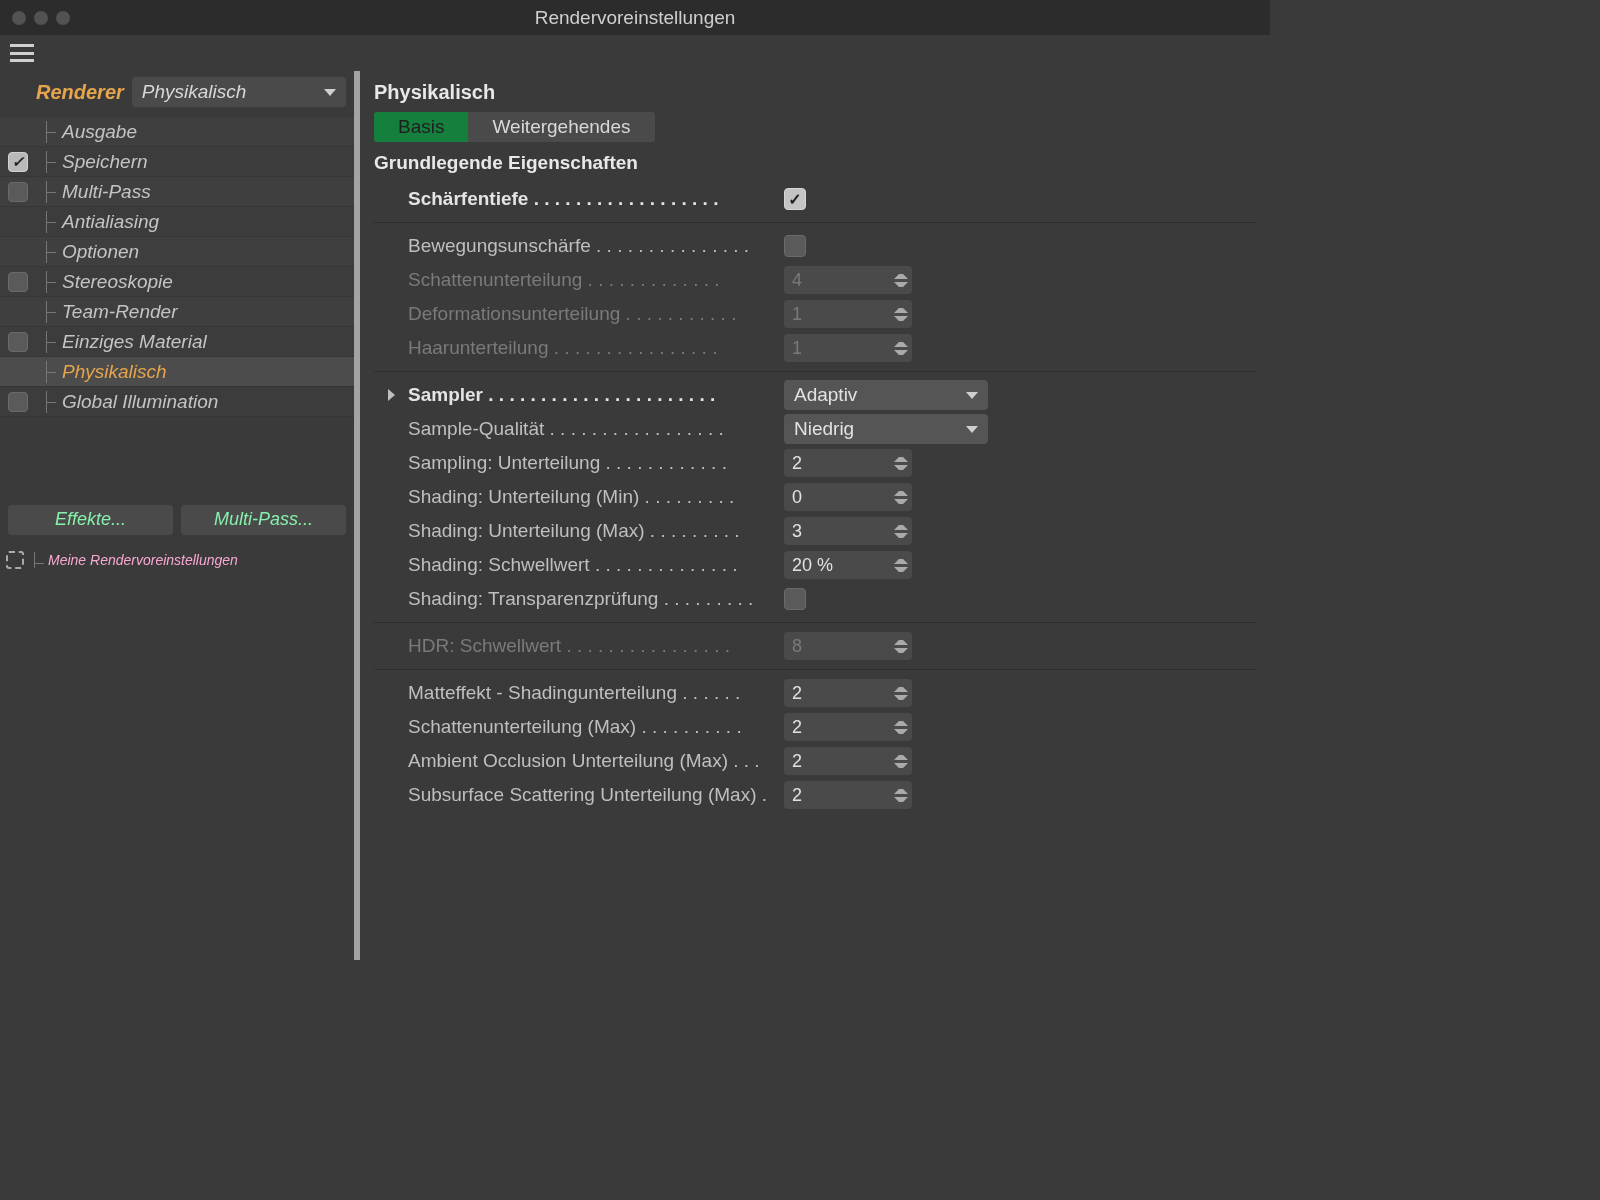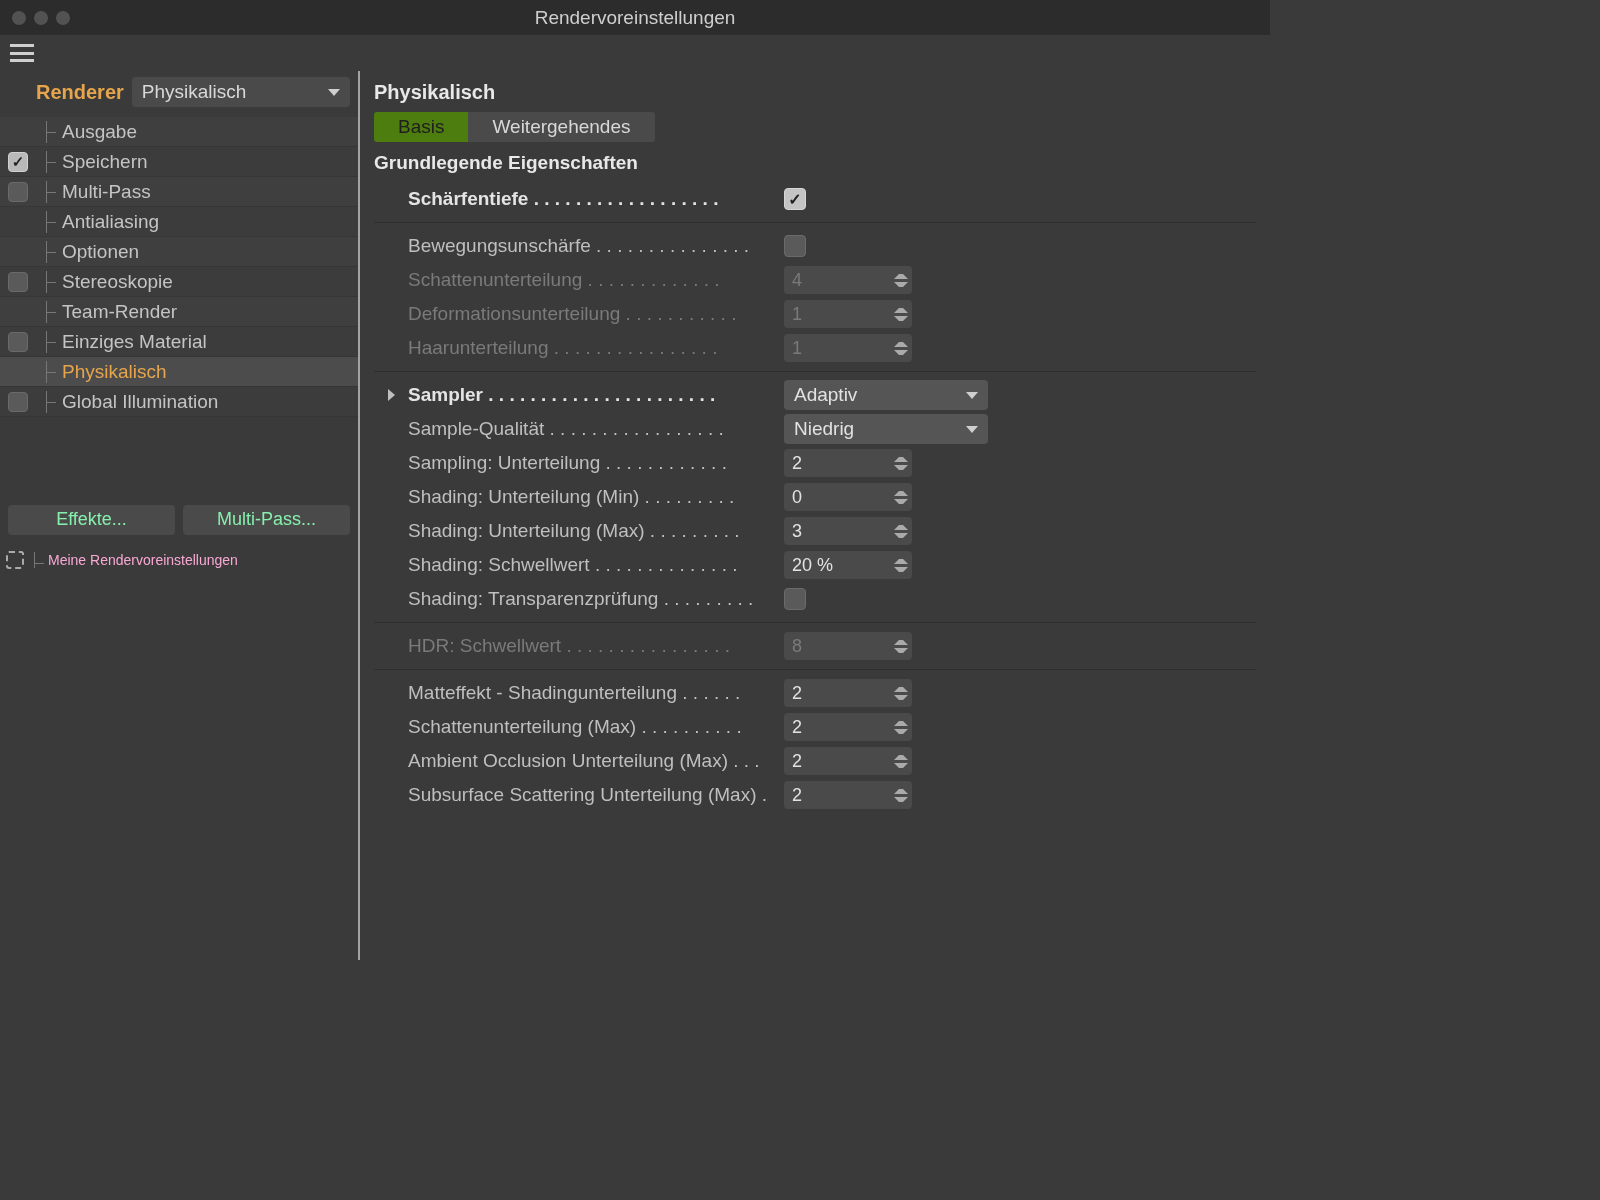--- a/index.html
+++ b/index.html
@@ -12,21 +12,21 @@
 .title { position: absolute; left: 0; right: 0; text-align: center; color: #cfcfcf; font-size: 19px; }
 
 
 .hamburger-row { height: 36px; display: flex; align-items: center; padding-left: 10px; }
 .hamburger { width: 24px; height: 18px; display: flex; flex-direction: column; justify-content: space-between; cursor: pointer; }
 .hamburger span { height: 3px; background: #cfcfcf; display: block; }
 
 .content { display: flex; height: calc(100% - 71px); }
 
 
-.sidebar { width: 360px; background: #3a3a3a; display: flex; flex-direction: column; border-right: 2px solid #a3a3a3; }
+.sidebar { width: 360px; background: #3a3a3a; display: flex; flex-direction: column; border-right: 6px solid #a3a3a3; font-style: italic; }
 .renderer-row { display: flex; align-items: center; padding: 6px 8px 10px 36px; gap: 8px; }
 .renderer-label { color: #e6a54c; font-weight: 700; font-size: 20px; }
 .dropdown { flex: 1; background: #4a4a4a; color: #d8d8d8; height: 30px; border-radius: 4px; display: flex; align-items: center; padding: 0 10px; position: relative; font-size: 19px; cursor: pointer; }
 .dropdown::after { content: ""; position: absolute; right: 10px; top: 12px; border-left: 6px solid transparent; border-right: 6px solid transparent; border-top: 7px solid #cfcfcf; }
 
 .tree { flex: 1; overflow: auto; }
 .tree-row { display: flex; align-items: center; height: 30px; background: #3f3f3f; border-bottom: 1px solid #363636; }
 .tree-row:nth-child(even){ background:#3c3c3c; }
 .cb-cell { width: 36px; display: flex; justify-content: center; }
 .checkbox { width: 20px; height: 20px; border-radius: 4px; background: #5a5a5a; border: 1px solid #6a6a6a; display: flex; align-items: center; justify-content: center; cursor: pointer; }
@@ -45,21 +45,21 @@
 .preset-icon { width: 18px; height: 18px; border: 2px dashed #aaa; border-radius: 3px; position:relative; }
 .preset-label { color: #f9a8d4; font-size: 14px; position: relative; padding-left: 14px; }
 .preset-label::before { content: ""; position: absolute; left: 0; top: 0; bottom: 0; border-left: 1px solid #777; }
 .preset-label::after { content: ""; position: absolute; left: 0; bottom: 4px; width: 10px; border-top: 1px solid #777; }
 
 
 .main { flex: 1; padding: 10px 14px; overflow: auto; }
 .panel-title { color: #e8e8e8; font-weight: 700; font-size: 20px; margin-bottom: 8px; }
 .tabs { display: flex; gap: 0; margin-bottom: 10px; }
 .tab { height: 30px; padding: 0 24px; background: #4a4a4a; color: #d8d8d8; display: flex; align-items: center; font-size: 19px; cursor: pointer; }
-.tab.active { background: #4d7c0f; color: #1f1f1f; }
+.tab.active { background: #15803d; color: #1f1f1f; }
 .tab:first-child { border-top-left-radius: 3px; border-bottom-left-radius: 3px; }
 .tab:last-child { border-top-right-radius: 3px; border-bottom-right-radius: 3px; }
 
 .section-title { color: #e8e8e8; font-weight: 700; font-size: 19px; margin: 6px 0 8px 0; }
 
 .prop-row { display: flex; align-items: center; height: 34px; }
 .prop-indent { width: 34px; display:flex; justify-content:center; align-items:center;}
 .chev { width:0;height:0;border-top:6px solid transparent;border-bottom:6px solid transparent;border-left:7px solid #bfbfbf; cursor:pointer;}
 .prop-label { flex: 0 0 376px; font-size: 19px; position: relative; white-space: nowrap; overflow: hidden; }
 .prop-label.bold { font-weight: 700; color: #e4e4e4; }

